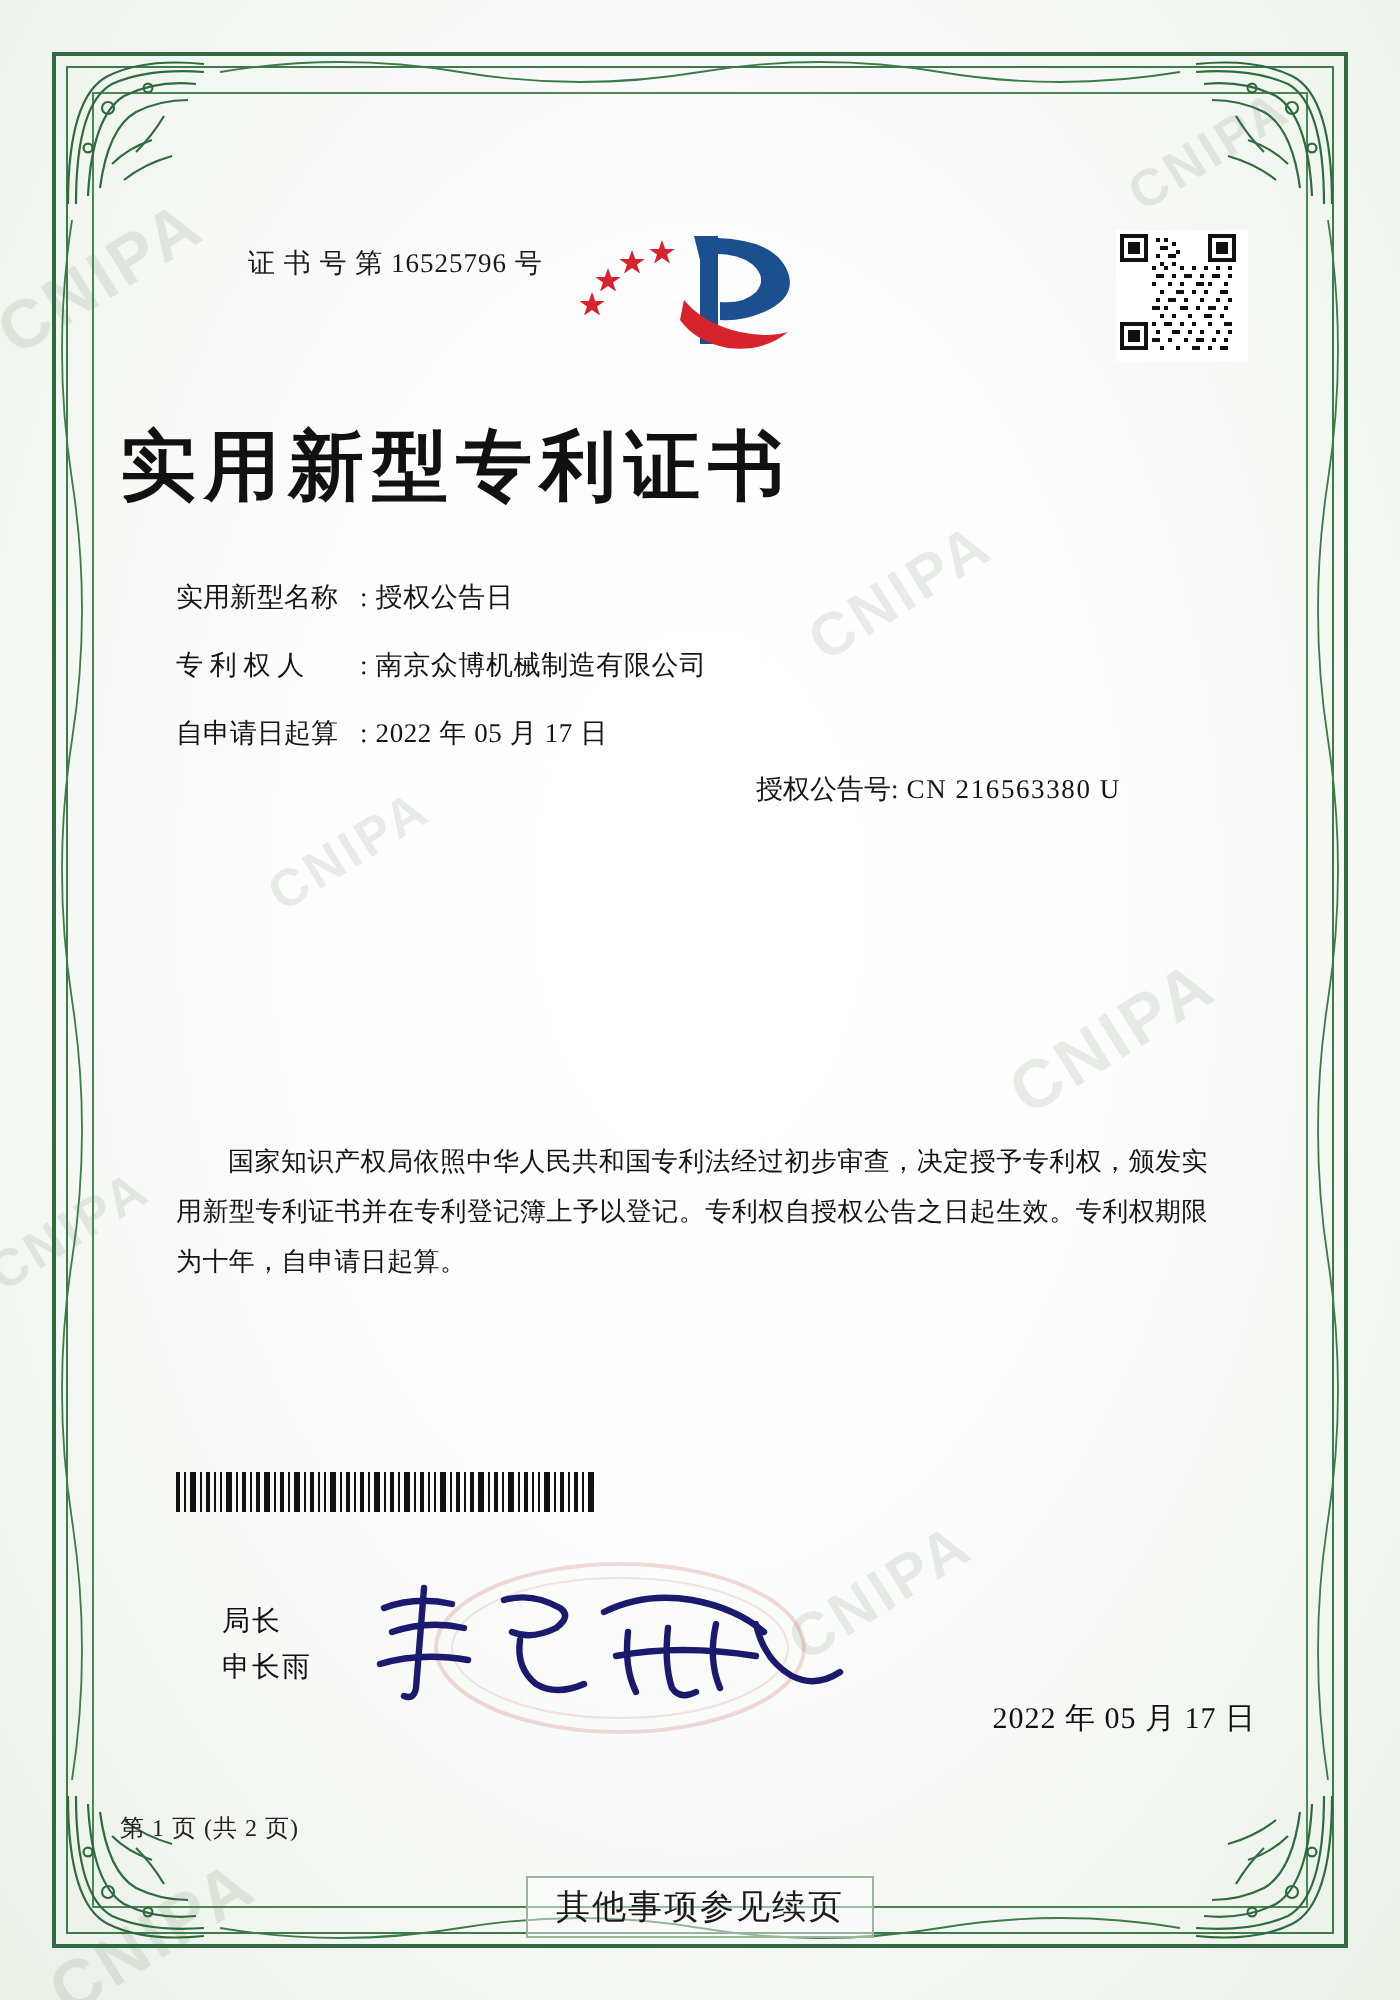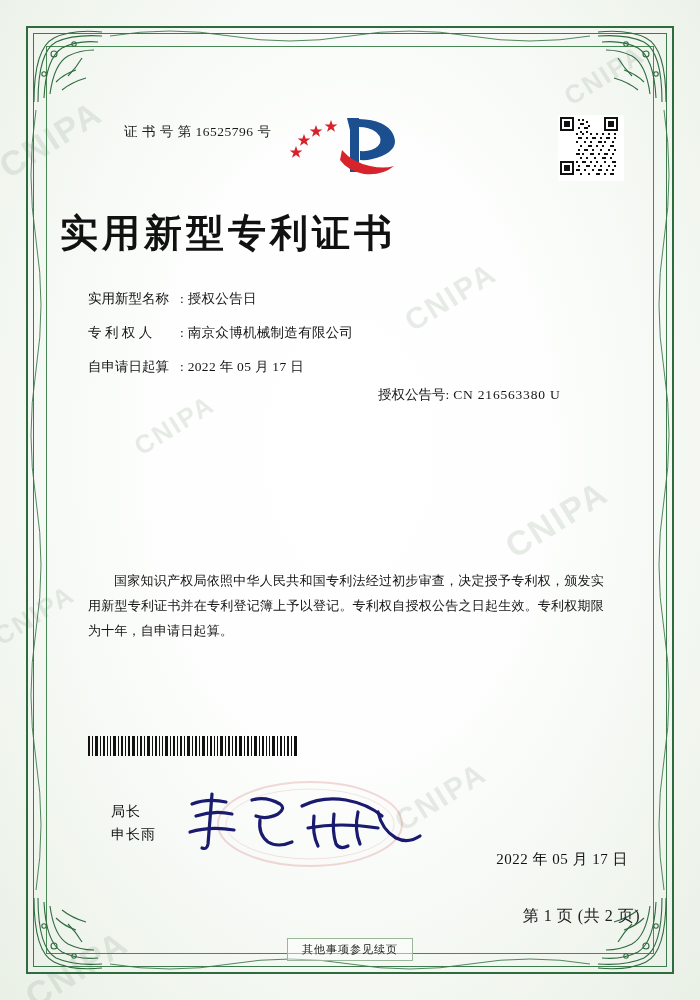--- a/index.html
+++ b/index.html
@@ -205,31 +205,31 @@
     position: absolute;
     right: 12px; top: 790px;
     font-size: 15px;
     color: #111;
     letter-spacing: 0.5px;
   }
 
   .page-num {
     position: absolute;
     left: 0; right: 0; top: 846px;
-    text-align: right;
-    font-size: 16px;
+    text-align: left;
+    font-size: 12px;
     color: #222;
     letter-spacing: 0.5px;
   }
 
   .footer-note {
     position: absolute;
     left: 50%; top: 878px;
     transform: translateX(-50%);
-    font-size: 11px;
+    font-size: 17px;
     color: #1b1b1b;
     letter-spacing: 1px;
     padding: 3px 14px;
     border: 1px solid #9bb79b;
     background: rgba(255,255,255,0.45);
   }
 </style>
 </head>
 <body>
 

